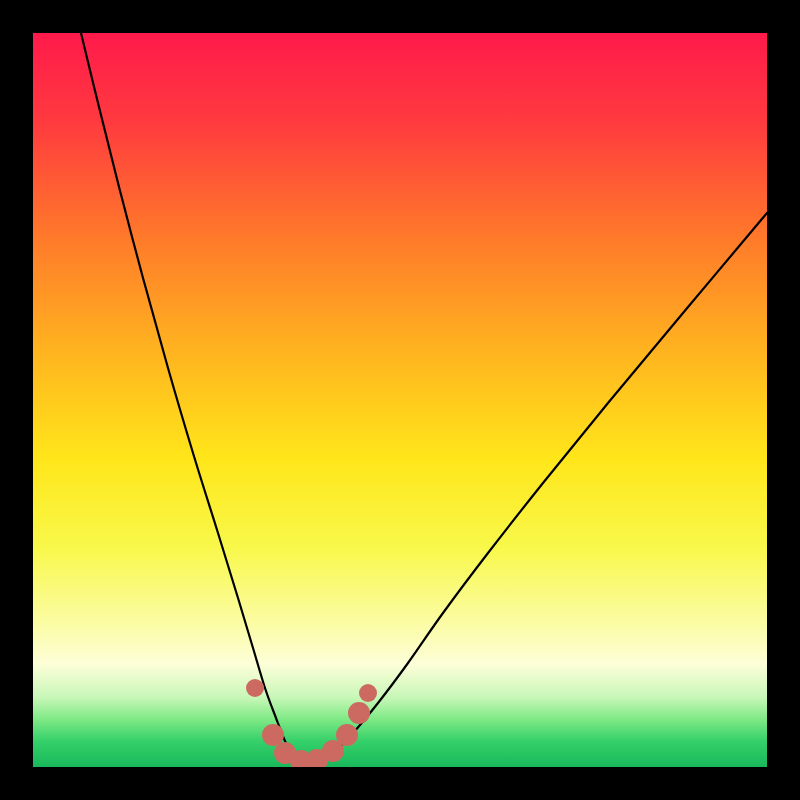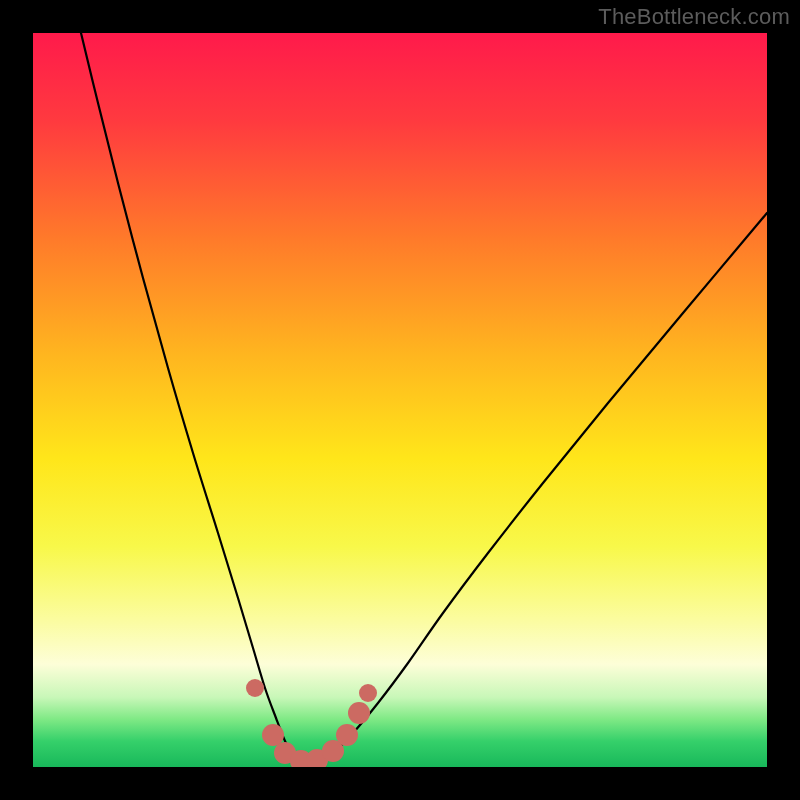--- a/index.html
+++ b/index.html
@@ -33,21 +33,20 @@
     position: absolute;
     top: 0;
     left: 0;
   }
 </style>
 </head>
 <body>
 
 <div class="frame">
 
-  <div class="watermark">TheBottleneck.com</div>
 
   <svg id="chart-svg" width="800" height="800" viewBox="0 0 800 800">
     <defs>
       <linearGradient id="bg-grad" x1="0" y1="0" x2="0" y2="1">
           <stop offset="0%" stop-color="#ff1a4b"></stop>
           <stop offset="12%" stop-color="#ff3a3f"></stop>
           <stop offset="28.000000000000004%" stop-color="#ff7a2a"></stop>
           <stop offset="44%" stop-color="#ffb61f"></stop>
           <stop offset="57.99999999999999%" stop-color="#ffe61a"></stop>
           <stop offset="70%" stop-color="#f8f84a"></stop>

